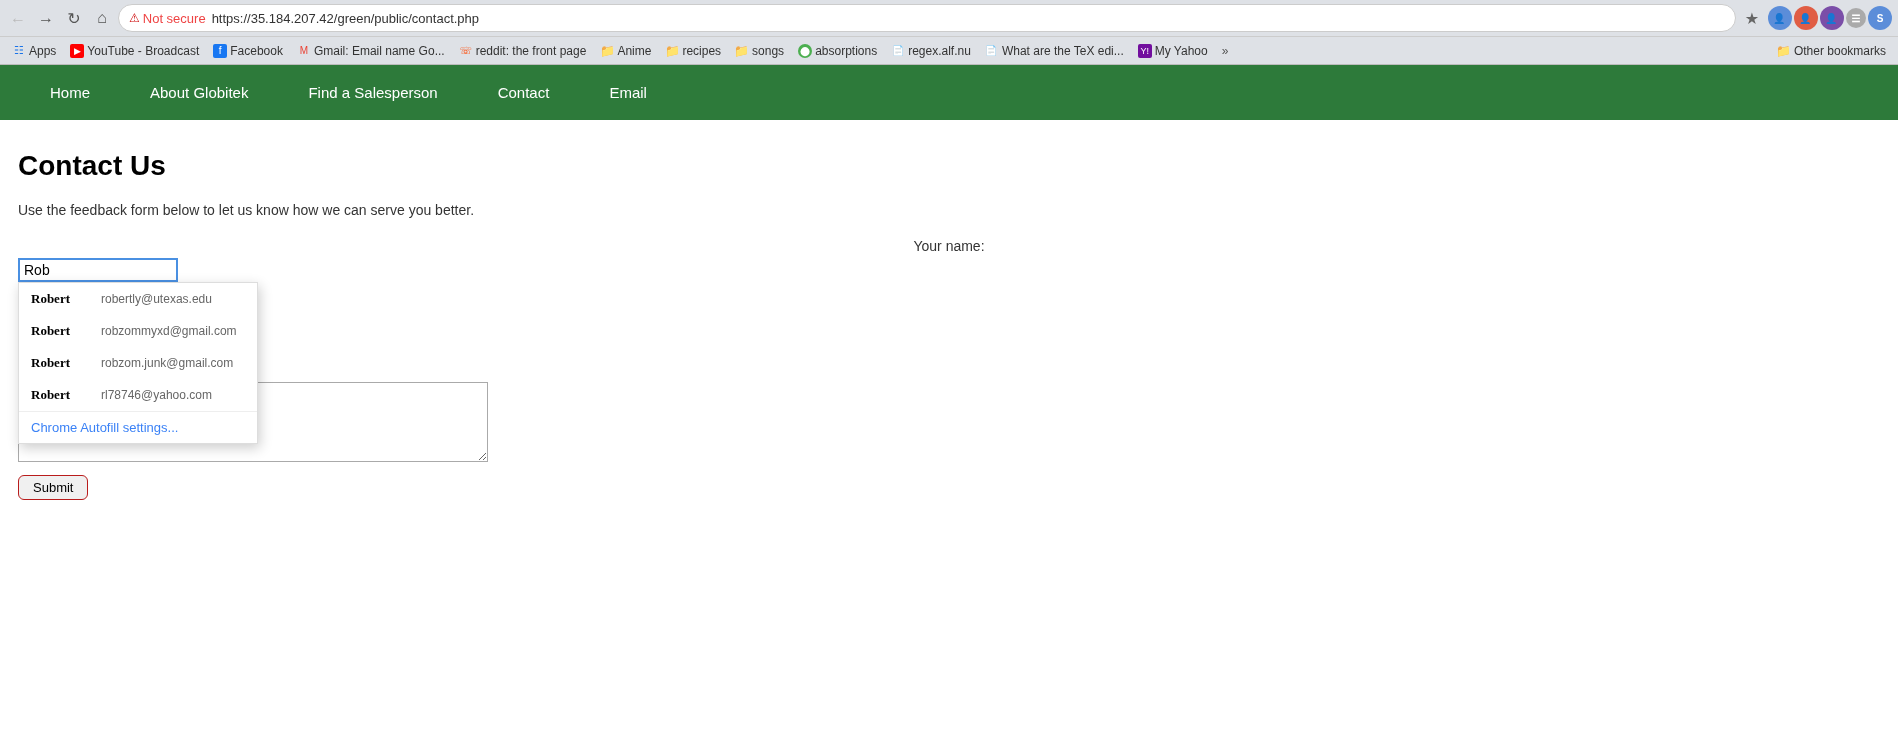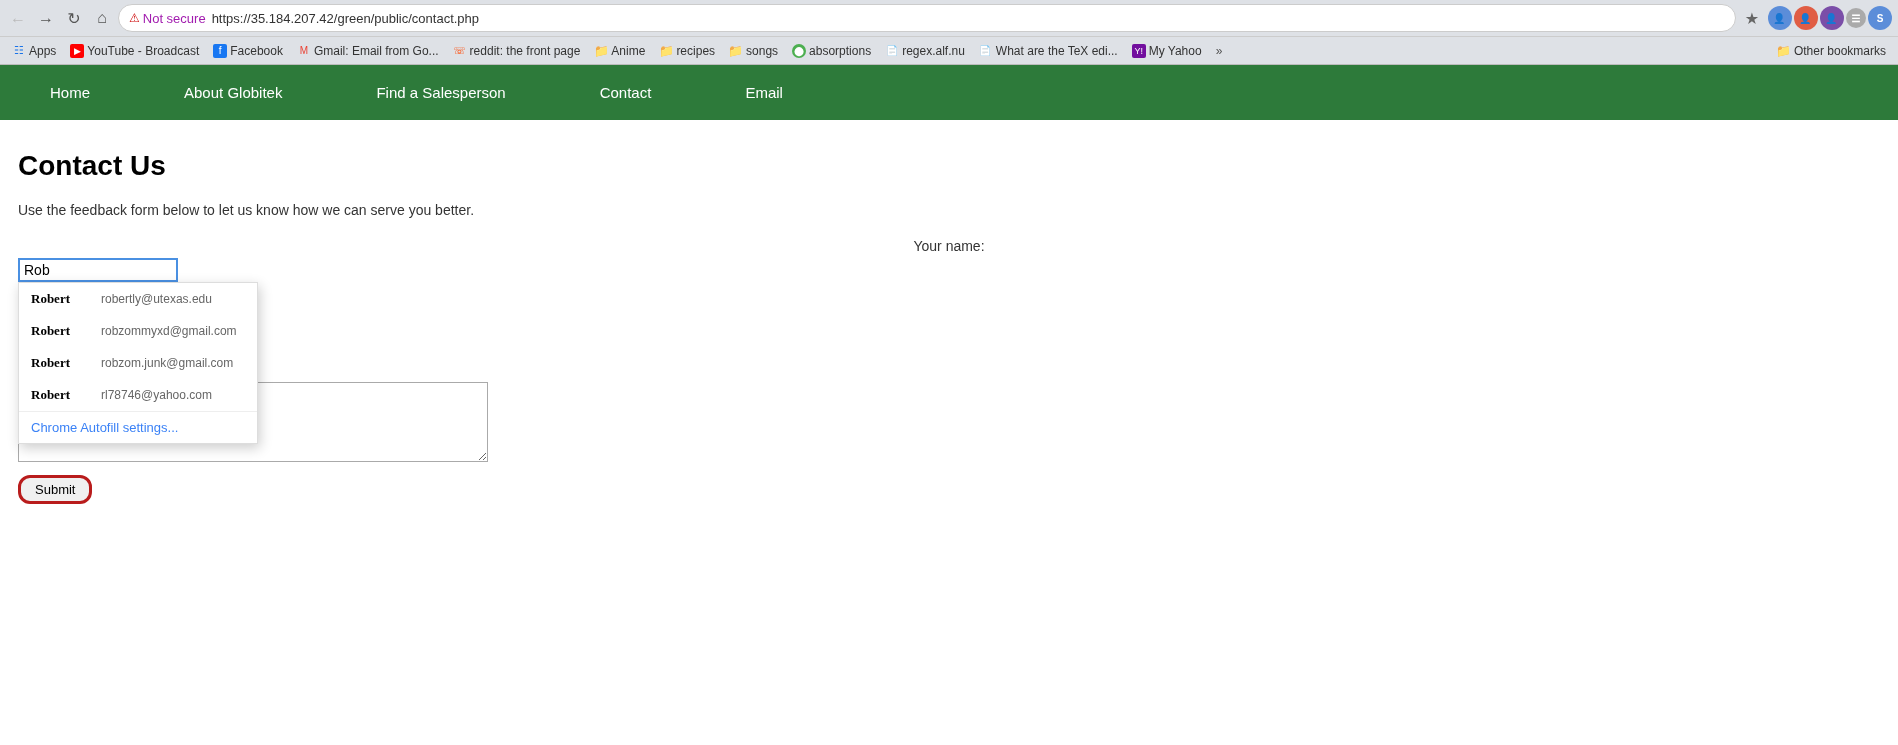--- a/index.html
+++ b/index.html
@@ -40,21 +40,21 @@
       gap: 6px;
     }
     .security-warning {
       display: flex; align-items: center; gap: 3px;
       color: #c00; font-size: 12px; white-space: nowrap;
     }
     .security-warning .warning-triangle {
       color: #c00; font-size: 12px;
     }
     .address-text {
-      color: #a21caf; font-size: 13px;
+      color: #ef4444; font-size: 13px;
     }
     .address-url {
       color: #333; font-size: 13px;
     }
     .star-btn {
       width: 24px; height: 24px; border: none; background: none;
       cursor: pointer; color: #666; font-size: 16px;
     }
     .profile-icons {
       display: flex; gap: 2px; align-items: center;
@@ -109,21 +109,20 @@
       font-size: 12px; color: #333; cursor: pointer; padding: 2px 6px;
     }
 
     
     .site-nav {
       background: #2d7a3a;
       display: flex;
       align-items: center;
       padding: 0 20px;
       height: 55px;
-      gap: 34px;
     }
     .site-nav a {
       color: #fff;
       text-decoration: none;
       padding: 0 30px;
       font-size: 15px;
       height: 55px;
       display: flex; align-items: center;
       cursor: pointer;
     }
@@ -212,24 +211,24 @@
       resize: both;
       padding: 4px;
       font-size: 13px;
       font-family: Arial, sans-serif;
     }
     .submit-btn {
       display: block;
       margin-top: 10px;
       padding: 4px 14px;
       background: #f0f0f0;
-      border: 3px solid #b91c1c;
+      border: 1px solid #b91c1c;
       font-size: 13px;
       cursor: pointer;
-      border-radius: 12px;
+      border-radius: 6px;
     }
   </style>
 </head>
 <body>
 
 <div class="browser-chrome">
   <div class="browser-toolbar">
     <button class="nav-btn disabled">←</button>
     <button class="nav-btn">→</button>
     <button class="nav-btn">↻</button>
@@ -259,21 +258,21 @@
     <div class="bookmark-item">
       <span class="bookmark-favicon bk-yt">▶</span>
       <span>YouTube - Broadcast</span>
     </div>
     <div class="bookmark-item">
       <span class="bookmark-favicon bk-fb">f</span>
       <span>Facebook</span>
     </div>
     <div class="bookmark-item">
       <span class="bookmark-favicon bk-gmail">M</span>
-      <span>Gmail: Email from Go...</span>
+      <span>Gmail: Email name Go...</span>
     </div>
     <div class="bookmark-item">
       <span class="bookmark-favicon bk-reddit">☏</span>
       <span>reddit: the front page</span>
     </div>
     <div class="bookmark-item">
       <span class="bookmark-favicon bk-folder">📁</span>
       <span>Anime</span>
     </div>
     <div class="bookmark-item">

